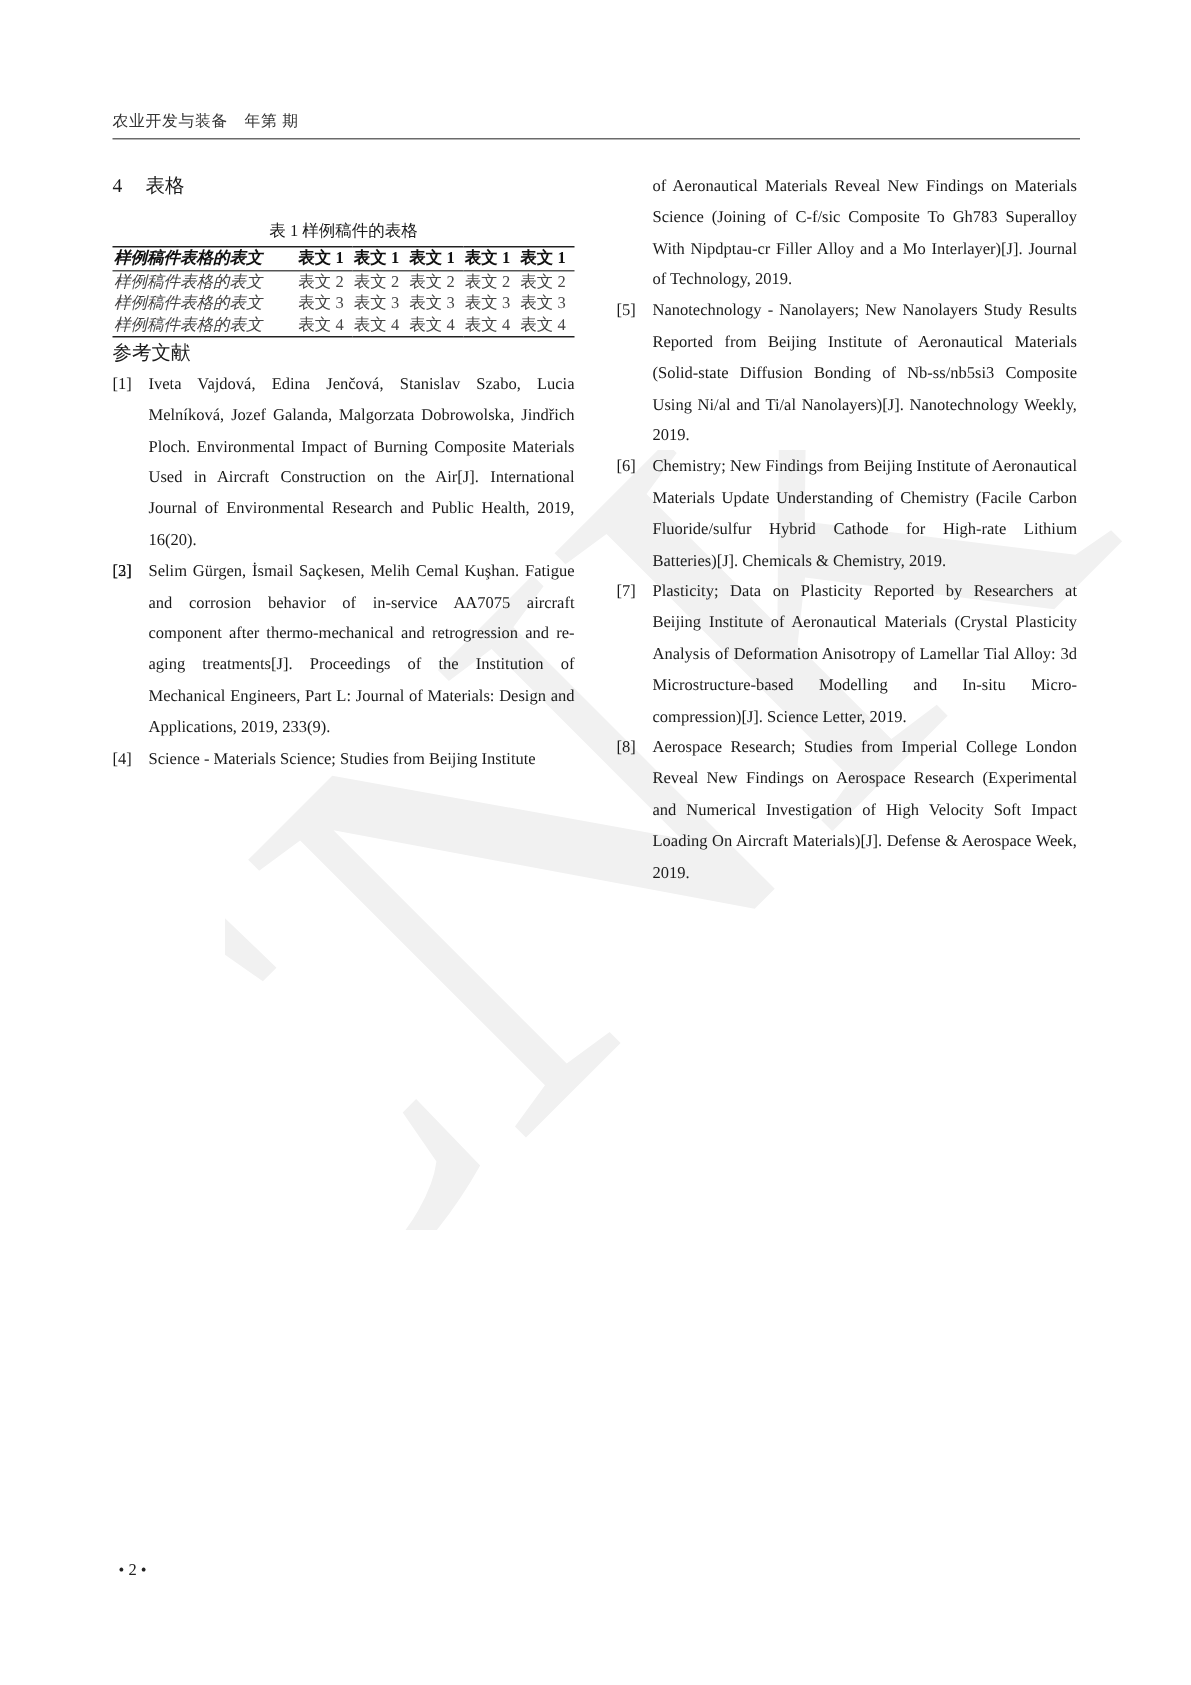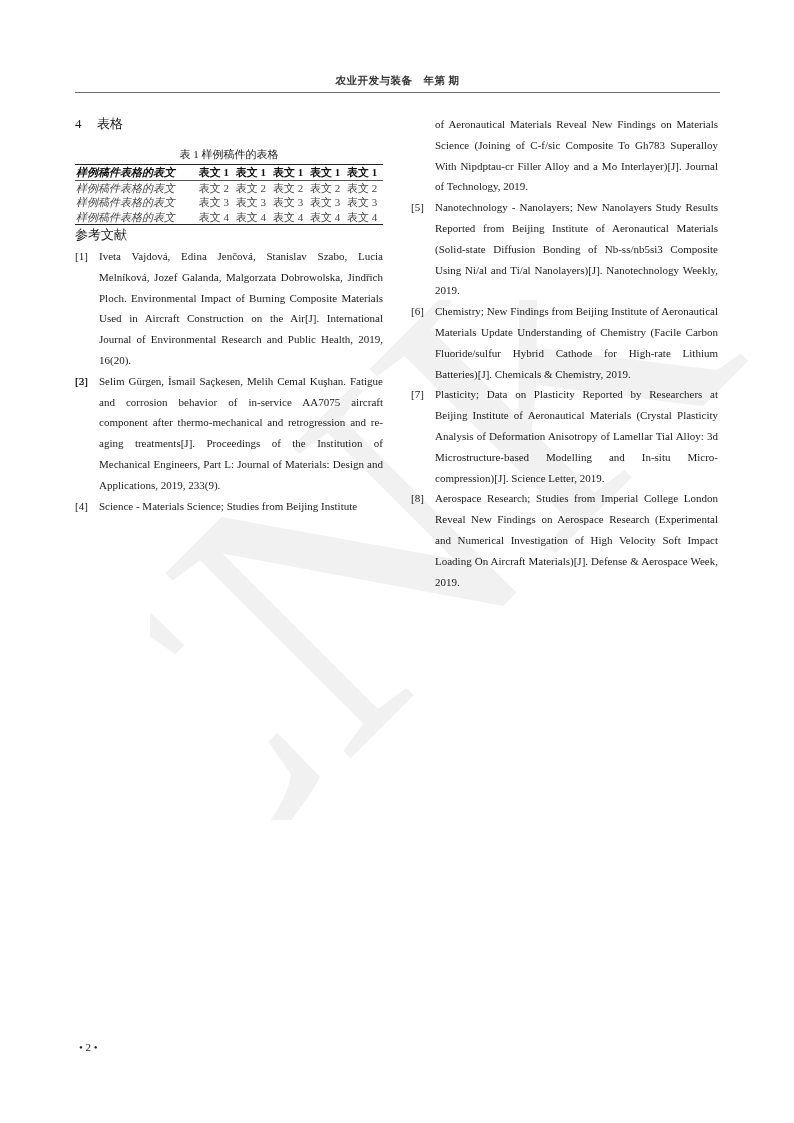--- a/index.html
+++ b/index.html
@@ -1,21 +1,21 @@
 <!DOCTYPE html>
 <html><head>
 <meta charset="utf-8">
 <style>
   html, body { margin: 0; padding: 0; background: #ffffff; }
   body { width: 794px; height: 1123px; position: relative; overflow: hidden;
          font-family: "Liberation Serif", "DejaVu Serif", serif; color: #1a1a1a; }
   .watermark { position: absolute; left: 150px; top: 300px; width: 600px; height: 520px;
                pointer-events: none; z-index: 0; }
-  .header { position: absolute; left: 75px; top: 74px; width: 645px; text-align: center;
-            font-size: 10.5px; color: #333; letter-spacing: 0.5px; font-weight: bold; }
+  .header { position: absolute; left: 75px; top: 74px; width: 645px; 
+            font-size: 10.5px; color: #333; letter-spacing: 0.5px; }
   .header-rule { position: absolute; left: 75px; top: 92px; width: 645px; height: 0;
                  border-top: 1px solid #6b6b6b; }
   .col { position: absolute; z-index: 1; font-size: 11px; line-height: 20.8px; }
   .col-left { left: 75px; top: 114px; width: 308px; }
   .col-right { left: 411px; top: 114px; width: 307px; }
   .section-title { font-size: 13px; line-height: 20px; margin: 0 0 2px 0; font-weight: normal; }
   .section-title .num { display: inline-block; width: 22px; }
   .table-caption { text-align: center; font-size: 11px; line-height: 16px; margin-top: 12px; }
   table.data { width: 100%; border-collapse: collapse; font-size: 11px; margin-top: 2px; }
   table.data th, table.data td { padding: 0 1px; line-height: 14.5px; white-space: nowrap; text-align: left; }

